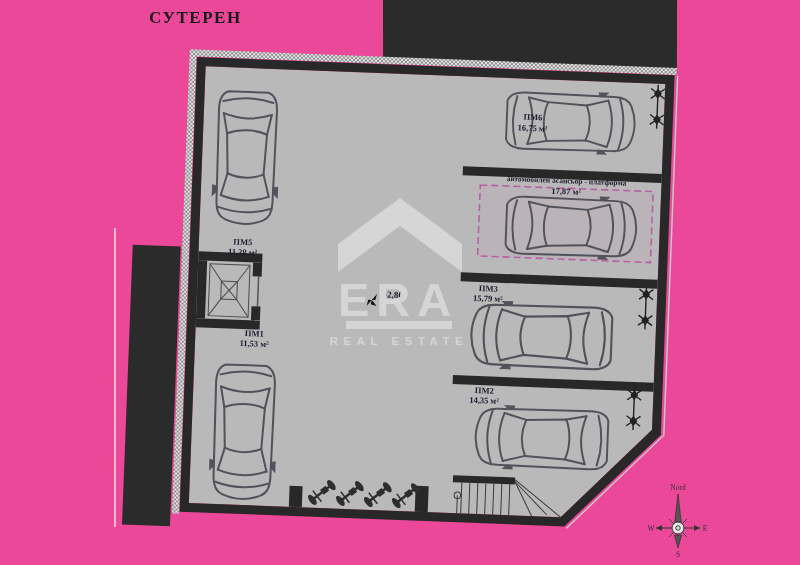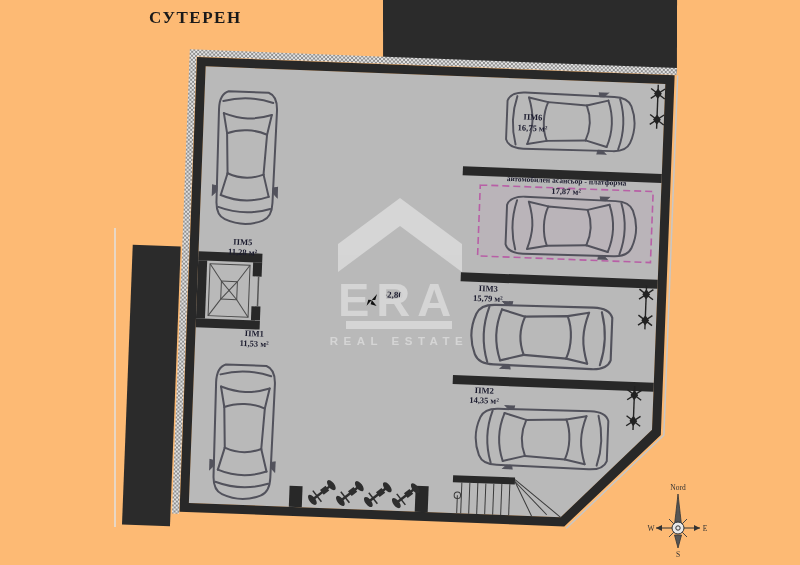--- a/index.html
+++ b/index.html
@@ -1,16 +1,16 @@
 <!DOCTYPE html>
 <html><head>
 <meta charset="utf-8">
 <style>
   html,body{margin:0;padding:0;background:#ffffff;}
-  #stage{position:relative;width:800px;height:565px;background:#fdba74;overflow:hidden;
+  #stage{position:relative;width:800px;height:565px;background:#ec4899;overflow:hidden;
          font-family:"Liberation Serif",serif;text-align:center;}
   #plan-title{position:absolute;left:149px;top:8px;font-size:17px;font-weight:bold;
               letter-spacing:1.5px;color:#1a1a1a;font-family:"Liberation Serif",serif;}
   svg{position:absolute;left:0;top:0;}
   .lbl{font-family:"Liberation Serif",serif;font-weight:bold;fill:#1b1b2e;}
   .era-brand{font-family:"Liberation Sans",sans-serif;font-weight:bold;}
   .compass-lbl{font-family:"Liberation Serif",serif;fill:#333;}
 </style>
 </head>
 <body>

